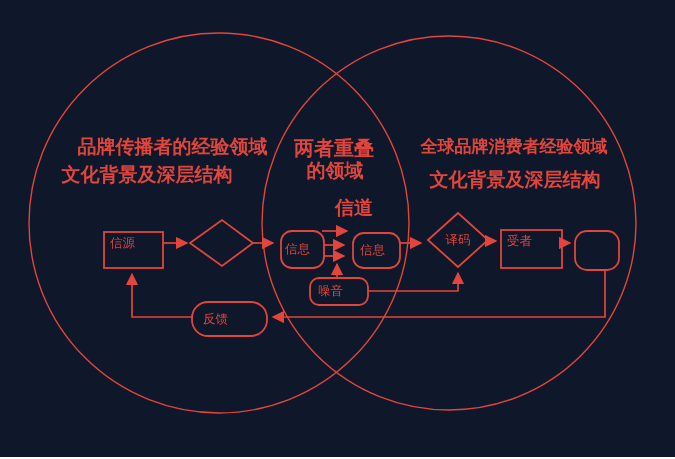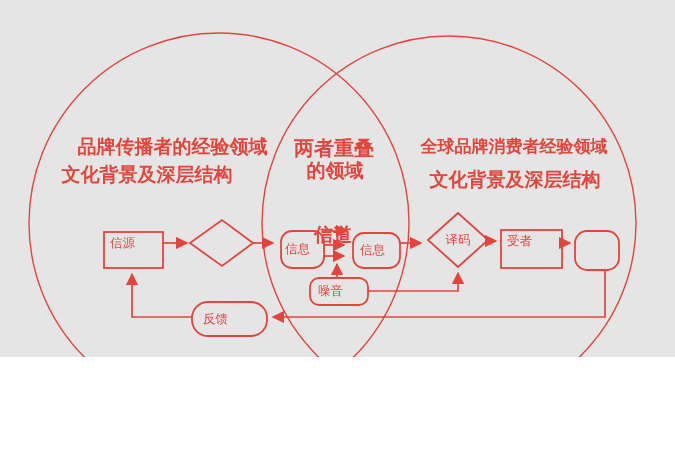--- a/index.html
+++ b/index.html
@@ -1,22 +1,22 @@
 <!DOCTYPE html>
 <html style="--accent: #e2453c;"><head>
 <meta charset="utf-8">
 <style>
   :root { --accent: #e2453c; }
   html,body { margin:0; padding:0; background:#fff; }
   body { font-family: "Liberation Sans", "DejaVu Sans", sans-serif; }
   .stage {
     position: relative;
     width: 675px;
-    height: 357px;
-    background: #e5e5e5;
+    height: 457px;
+    background: #0f172a;
     overflow: hidden;
     color: var(--accent);
   }
   .stage svg { position:absolute; left:0; top:0; }
   .stage svg * { stroke: var(--accent); fill: none; }
   .stage svg .arrowhead path { fill: var(--accent); stroke: none; }
   .lbl {
     position: absolute;
     color: var(--accent);
     display: flex;
@@ -74,21 +74,21 @@
       <rect x="310" y="278" width="58" height="27" rx="9"></rect>
       <rect x="192" y="302" width="75" height="34" rx="16"></rect>
     </g>
   </svg>
 
   <div class="lbl region f19" style="left:70px; top:135px; width:205px; height:24px;">品牌传播者的经验领域</div>
   <div class="lbl region f19" style="left:52px; top:163px; width:190px; height:24px;">文化背景及深层结构</div>
 
   <div class="lbl region f20" style="left:286px; top:137px; width:96px; height:23px;">两者重叠</div>
   <div class="lbl region f19" style="left:300px; top:159px; width:70px; height:23px;">的领域</div>
-  <div class="lbl region f19" style="left:308px; top:196px; width:50px; height:23px;margin-top:27px;">信道</div>
+  <div class="lbl region f19" style="left:329px; top:196px; width:50px; height:23px;">信道</div>
 
   <div class="lbl region f17" style="left:416px; top:135px; width:196px; height:23px;">全球品牌消费者经验领域</div>
   <div class="lbl region f19" style="left:420px; top:168px; width:190px; height:24px;">文化背景及深层结构</div>
 
   <div class="lbl node tl" style="left:104px; top:232px; width:59px; height:36px;text-align:right;">信源</div>
   <div class="lbl node ml" style="left:281px; top:231px; width:43px; height:37px; padding-left:4px;">信息</div>
   <div class="lbl node ml" style="left:353px; top:233px; width:47px; height:35px; padding-left:7px;">信息</div>
   <div class="lbl node" style="left:428px; top:213px; width:60px; height:54px;">译码</div>
   <div class="lbl node tl" style="left:501px; top:230px; width:61px; height:38px;">受者</div>
   <div class="lbl node ml" style="left:310px; top:278px; width:58px; height:27px;">噪音</div>

